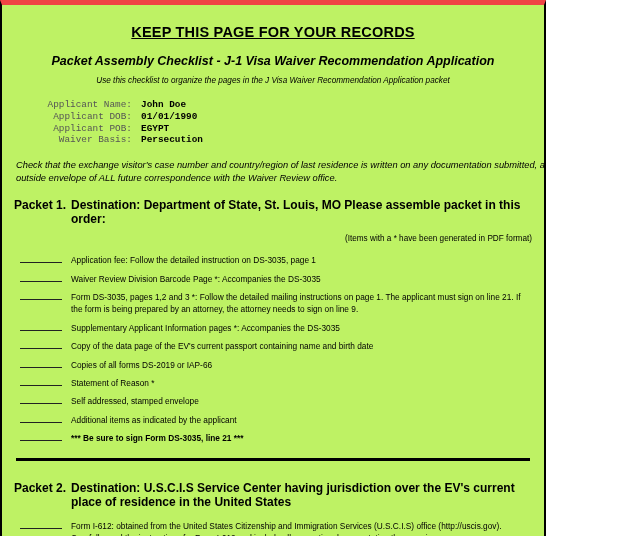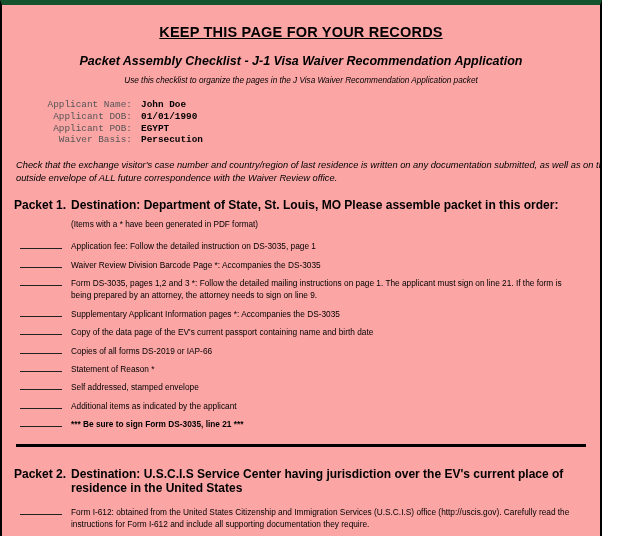--- a/index.html
+++ b/index.html
@@ -6,25 +6,25 @@
     margin: 0;
     padding: 0;
     background: #ffffff;
   }
   body {
     font-family: "Liberation Sans", sans-serif;
     color: #000000;
   }
   .page {
     position: relative;
-    width: 602px;
+    width: 546px;
     height: 536px;
     box-sizing: border-box;
-    background: #fca5a5;
-    border-top: 5px solid #14532d;
+    background: #bef264;
+    border-top: 5px solid #ef4444;
     border-left: 2px solid #000000;
     border-right: 2px solid #000000;
     overflow: hidden;
   }
   .inner {
     padding: 10px 12px 0 12px;
   }
   .doc-title {
     text-align: center;
     font-size: 14.5px;
@@ -83,20 +83,21 @@
   .packet-label {
     width: 57px;
     flex: 0 0 57px;
   }
   .packet-dest {
     flex: 1;
   }
   .packet-note {
     margin: 8px 0 0 57px;
     font-size: 8.2px;
+    text-align: right;
   }
   .items {
     margin-top: 11px;
   }
   .item {
     display: flex;
     margin-bottom: 6px;
   }
   .blank-line {
     flex: 0 0 57px;

